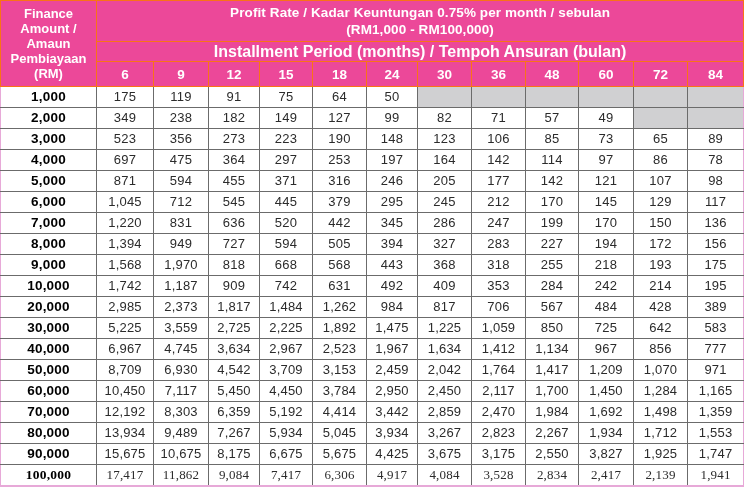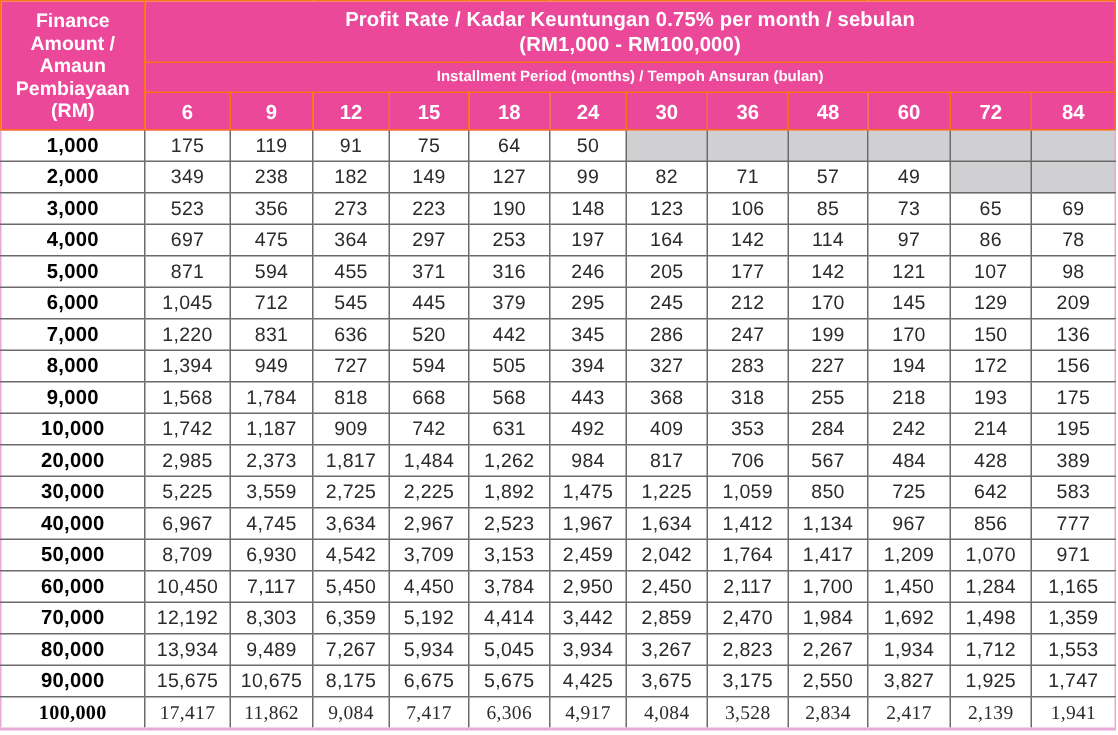--- a/index.html
+++ b/index.html
@@ -14,21 +14,21 @@
   table.rates col.c0 { width: 96px; }
   th {
     background: #ec4899;
     color: #ffffff;
     font-weight: bold;
     border: 1px solid #f97316;
     text-align: center;
     padding: 0;
   }
   th.title-cell { height: 40px; font-size: 13.5px; line-height: 17px; letter-spacing: 0.1px; }
-  th.sub-cell { height: 19px; font-size: 10px; }
+  th.sub-cell { height: 19px; font-size: 16px; }
   th.period { height: 24px; font-size: 13.5px; }
   th.corner { font-size: 13px; line-height: 15px; vertical-align: middle; }
   th .it { }
   td {
     border: 1px solid #6b6b6b;
     height: 20px;
     font-size: 13px;
     color: #2b2b2b;
     text-align: center;
     padding: 0;
@@ -131,21 +131,21 @@
           <td>356</td>
           <td>273</td>
           <td>223</td>
           <td>190</td>
           <td>148</td>
           <td>123</td>
           <td>106</td>
           <td>85</td>
           <td>73</td>
           <td>65</td>
-          <td class=" last">69</td>
+          <td class=" last">89</td>
         </tr>
         <tr>
           <td class="amount">4,000</td>
           <td>697</td>
           <td>475</td>
           <td>364</td>
           <td>297</td>
           <td>253</td>
           <td>197</td>
           <td>164</td>
@@ -176,21 +176,21 @@
           <td>712</td>
           <td>545</td>
           <td>445</td>
           <td>379</td>
           <td>295</td>
           <td>245</td>
           <td>212</td>
           <td>170</td>
           <td>145</td>
           <td>129</td>
-          <td class=" last">209</td>
+          <td class=" last">117</td>
         </tr>
         <tr>
           <td class="amount">7,000</td>
           <td>1,220</td>
           <td>831</td>
           <td>636</td>
           <td>520</td>
           <td>442</td>
           <td>345</td>
           <td>286</td>
@@ -211,21 +211,21 @@
           <td>327</td>
           <td>283</td>
           <td>227</td>
           <td>194</td>
           <td>172</td>
           <td class=" last">156</td>
         </tr>
         <tr>
           <td class="amount">9,000</td>
           <td>1,568</td>
-          <td>1,784</td>
+          <td>1,970</td>
           <td>818</td>
           <td>668</td>
           <td>568</td>
           <td>443</td>
           <td>368</td>
           <td>318</td>
           <td>255</td>
           <td>218</td>
           <td>193</td>
           <td class=" last">175</td>

